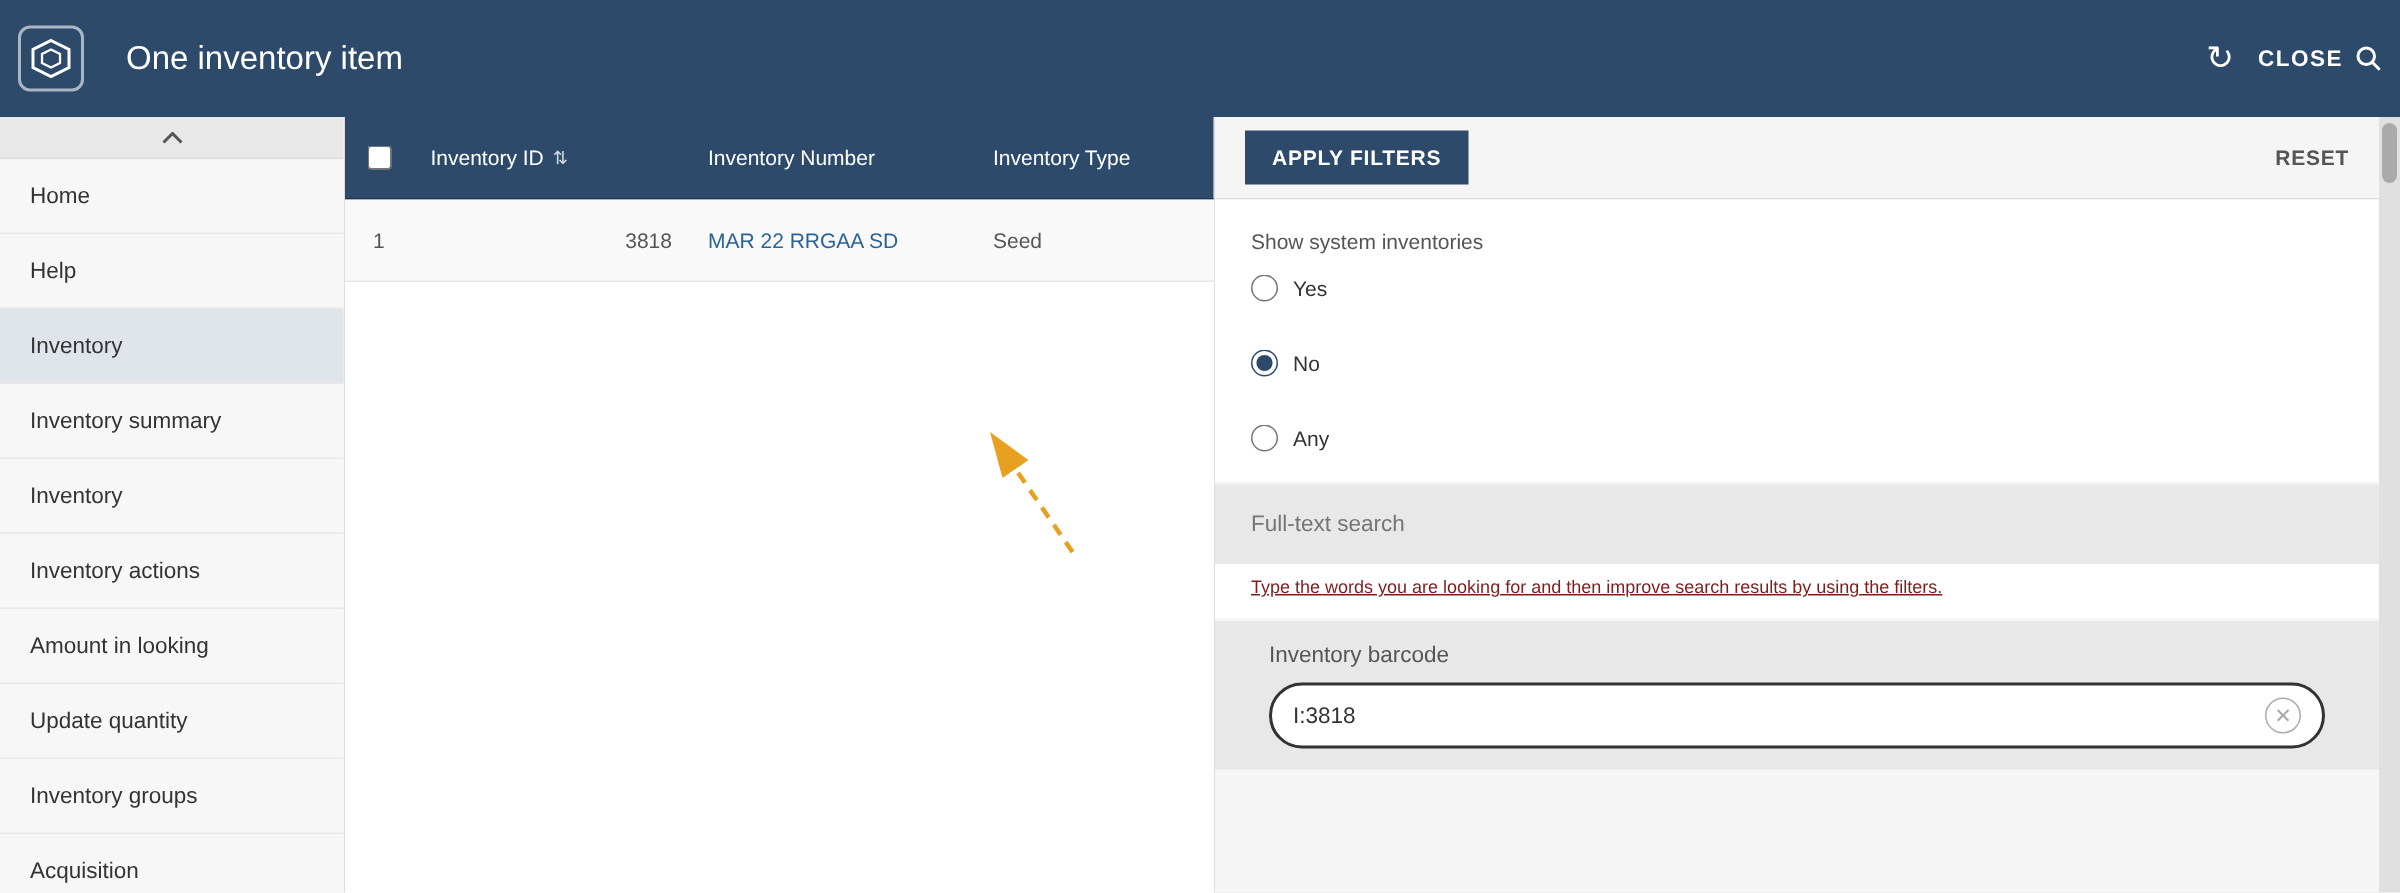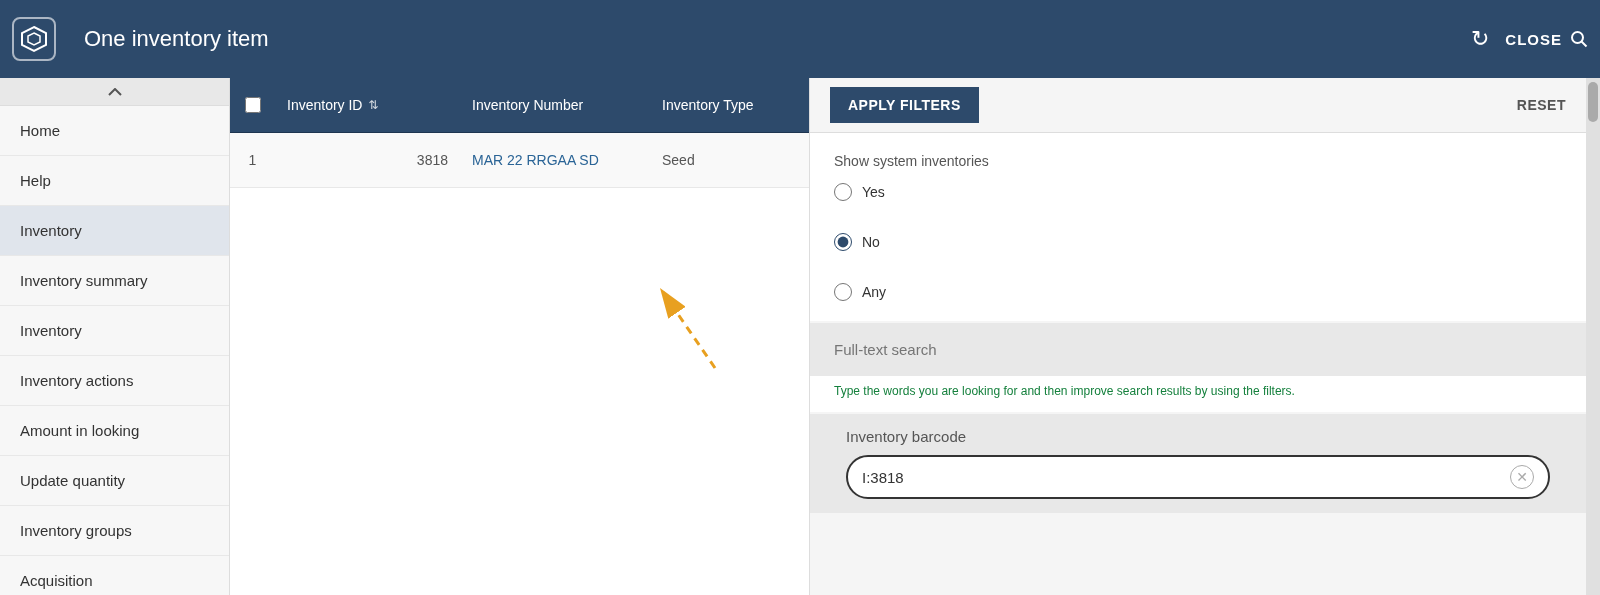--- a/index.html
+++ b/index.html
@@ -264,23 +264,24 @@
       width: 100%;
       border: none;
       background: transparent;
       font-size: 15px;
       color: #888;
       outline: none;
       padding: 4px 0;
     }
     .filter-hint {
       font-size: 12px;
-      color: #15803d;
+      color: #7f1d1d;
       padding: 8px 24px 14px;
       background: white;
+      text-decoration: underline;
     }
 
     .filter-barcode-section {
       background: #e8e8e8;
       padding: 14px 36px;
       margin-top: 2px;
     }
     .barcode-label {
       font-size: 15px;
       color: #555;

